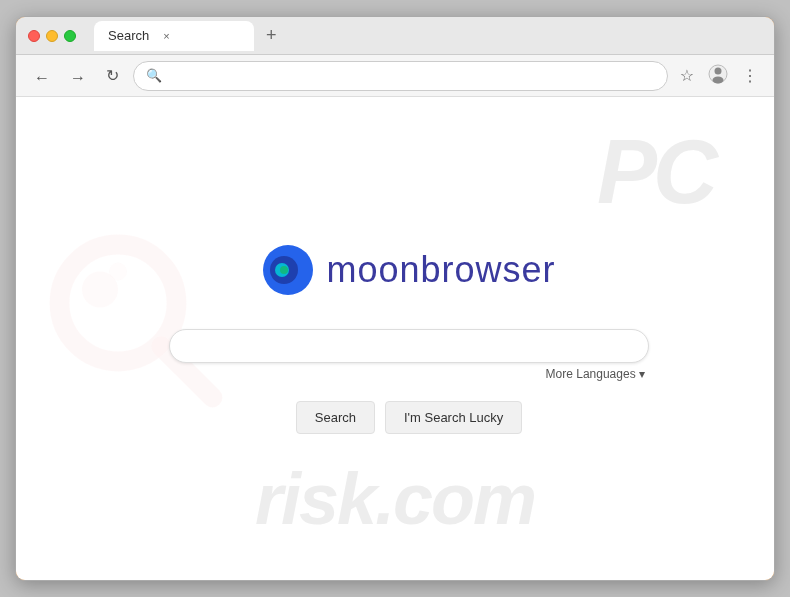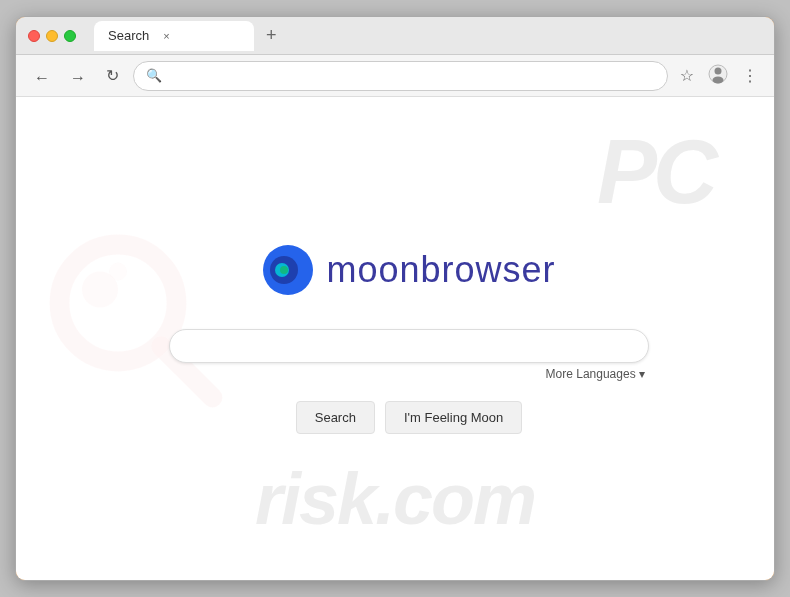--- a/index.html
+++ b/index.html
@@ -370,19 +370,19 @@
         <span class="logo-text">moonbrowser</span>
       </div>
 
       <div class="search-bar-container">
         <input class="search-input" type="text" placeholder="" style="">
         <span class="more-languages">More Languages ▾</span>
       </div>
 
       <div class="buttons-row">
         <button class="search-btn">Search</button>
-        <button class="lucky-btn">I'm Feeling Moon</button>
+        <button class="lucky-btn">I'm Search Lucky</button>
       </div>
 
     </div>
   </div>
 
 </div>
 
 </body></html>

